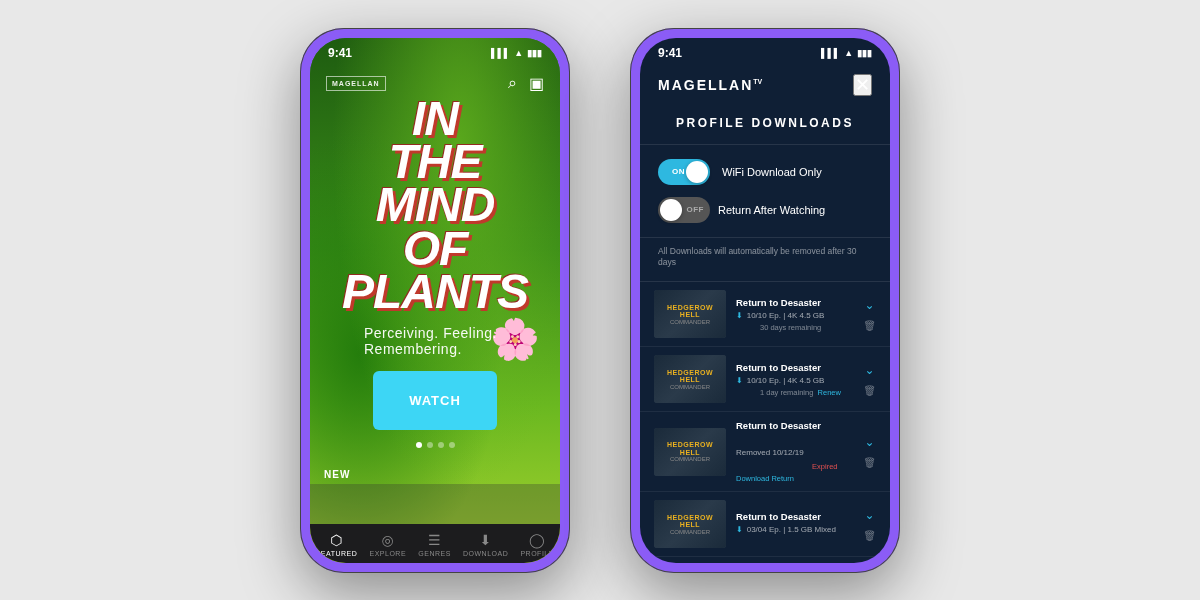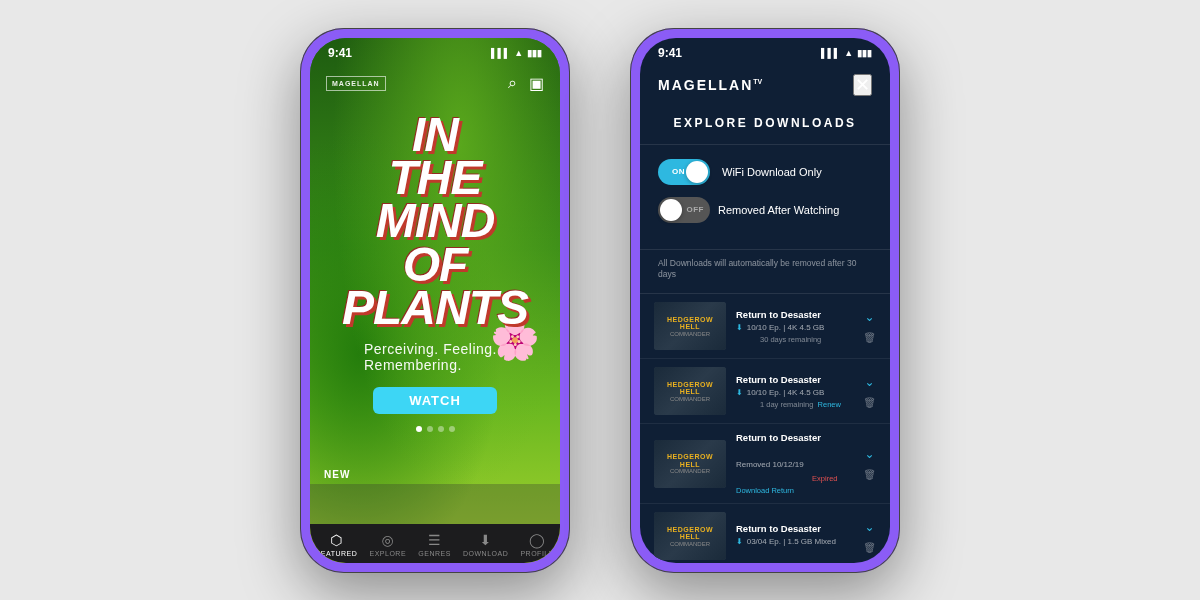--- a/index.html
+++ b/index.html
@@ -141,21 +141,21 @@
       font-size: 14px;
       margin-bottom: 14px;
       letter-spacing: 0.5px;
       margin-left: 34px;
     }
 
     .watch-btn {
       background: #3dd6f5;
       color: white;
       border: none;
-      padding: 6px 36px;
+      padding: 22px 36px;
       border-radius: 6px;
       font-size: 13px;
       font-weight: 700;
       letter-spacing: 1px;
       cursor: pointer;
     }
 
     .dots-indicator {
       display: flex;
       gap: 5px;
@@ -267,21 +267,21 @@
     }
 
     .toggle-row {
       display: flex;
       align-items: center;
       gap: 12px;
       margin-bottom: 12px;
     }
 
     .toggle-row:last-child {
-      margin-bottom: 12px;
+      margin-bottom: 0;
       gap: 8px;
     }
 
     .toggle-switch {
       width: 52px;
       height: 26px;
       border-radius: 13px;
       display: flex;
       align-items: center;
       position: relative;
@@ -570,38 +570,38 @@
           </div>
         </div>
 
         <div class="phone2-header">
           <div class="magellan-logo-main">
             MAGELLAN<sup>TV</sup>
           </div>
           <button class="close-btn">✕</button>
         </div>
 
-        <div class="manage-title">EXPLORE DOWNLOADS</div>
+        <div class="manage-title">PROFILE DOWNLOADS</div>
 
         <div class="toggle-section">
 
           <div class="toggle-row">
             <div class="toggle-switch on">
               <span class="toggle-label-on">ON</span>
               <div class="toggle-knob"></div>
             </div>
             <span class="toggle-text">WiFi Download Only</span>
           </div>
 
           <div class="toggle-row">
             <div class="toggle-switch off">
               <div class="toggle-knob"></div>
               <span class="toggle-label-off">OFF</span>
             </div>
-            <span class="toggle-text">Removed After Watching</span>
+            <span class="toggle-text">Return After Watching</span>
           </div>
         </div>
 
         <div class="auto-delete-note">All Downloads will automatically be removed after 30 days</div>
 
         <div class="downloads-list">
 
           <div class="download-item">
             <div class="download-thumb">
               <div class="thumb-bg"></div>

